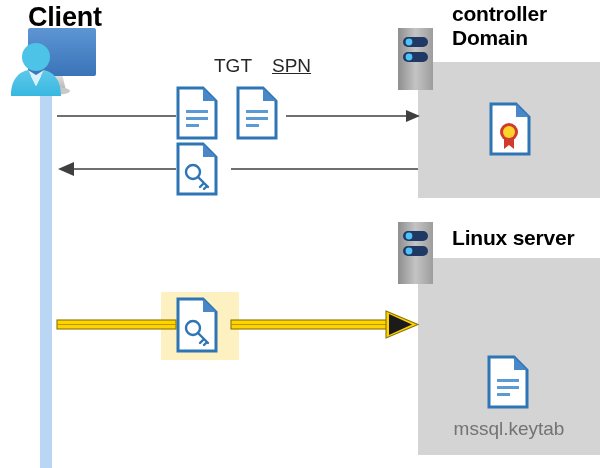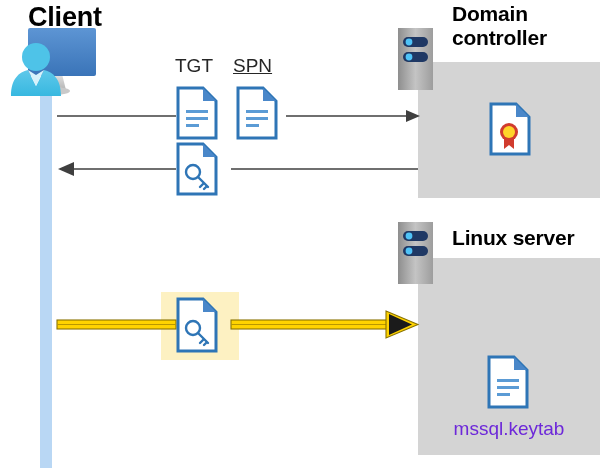--- a/index.html
+++ b/index.html
@@ -34,28 +34,28 @@
   
   .panel{background:#d4d4d4;}
   #dc-panel{left:418px;top:62px;width:182px;height:136px;}
   #linux-panel{left:418px;top:258px;width:182px;height:197px;}
 
   
   .server-tower{width:35px;height:62px;}
 
   
   .doc-label{
-    font-size:19px;color:#262626;font-weight:normal;
+    font-size:19px;color:#262626;font-weight:normal;margin-left:39px;
   }
   #lbl-tgt{left:175px;top:55px;}
   #lbl-spn{left:233px;top:55px;text-decoration:underline;}
 
   #keytab-label{
     left:418px;top:418px;width:182px;text-align:center;
-    font-size:19px;color:#6d28d9;
+    font-size:19px;color:#737373;
   }
 
   
   #highlight-box{
     left:161px;top:292px;width:78px;height:68px;
     background:#fdf1c2;
   }
 
   
   .svglayer{position:absolute;left:0;top:0;width:600px;height:468px;pointer-events:none;}
@@ -124,22 +124,22 @@
       <path d="M5 72 C5 55 13 48 22 46 L30 62 L38 46 C47 48 55 55 55 72 Z" fill="url(#bodyGrad)"></path>
       <path d="M22 46 L30 62 L38 46 L30 51 Z" fill="#d6f2fb"></path>
 
       <circle cx="30" cy="33" r="14" fill="#4ec3e8"></circle>
     </svg>
   </div>
 
   <div class="abs title-bold" id="client-title">Client</div>
 
   <div class="abs title-bold" id="dc-title">
+    <div>controller</div>
     <div>Domain</div>
-    <div>controller</div>
   </div>
 
   <div class="abs title-bold" id="linux-title">Linux server</div>
 
   <div class="abs" style="left:398px;top:28px;">
     <svg class="server-tower" viewBox="0 0 35 62">
       <defs>
         <linearGradient id="twrGrad" x1="0" y1="0" x2="1" y2="0">
           <stop offset="0" stop-color="#8e8e8e"></stop>
           <stop offset="0.5" stop-color="#c4c4c4"></stop>

